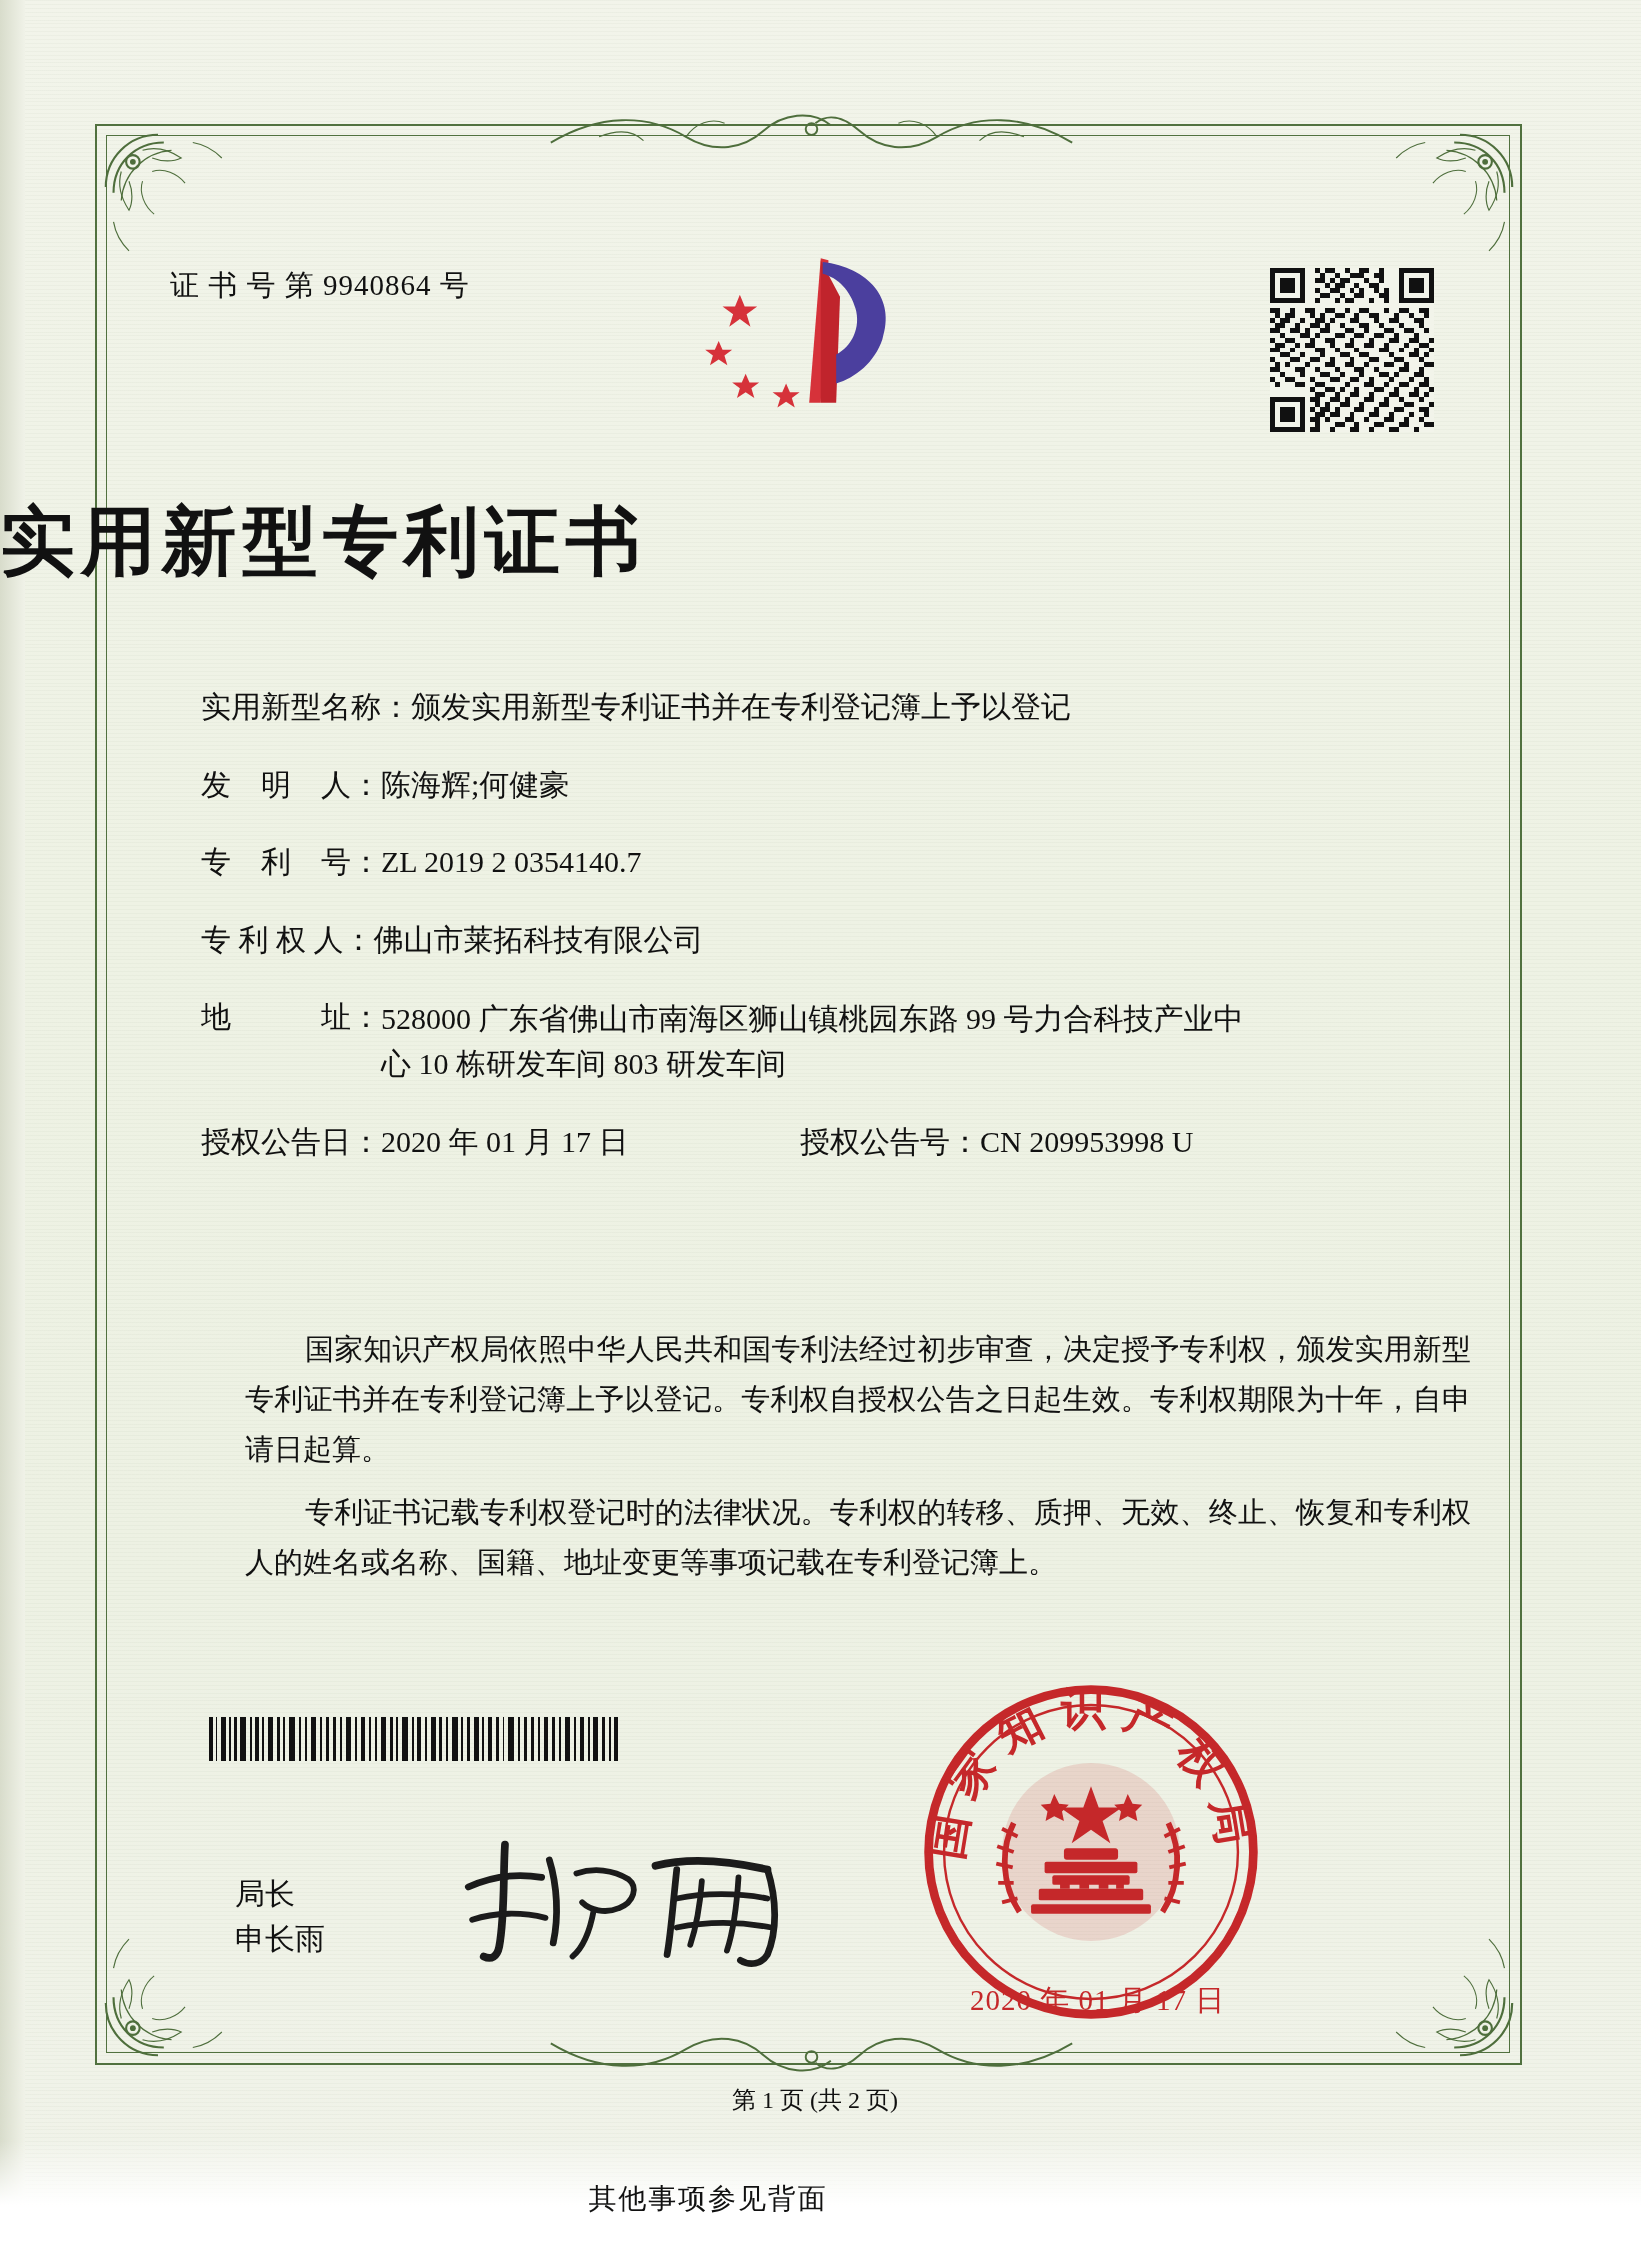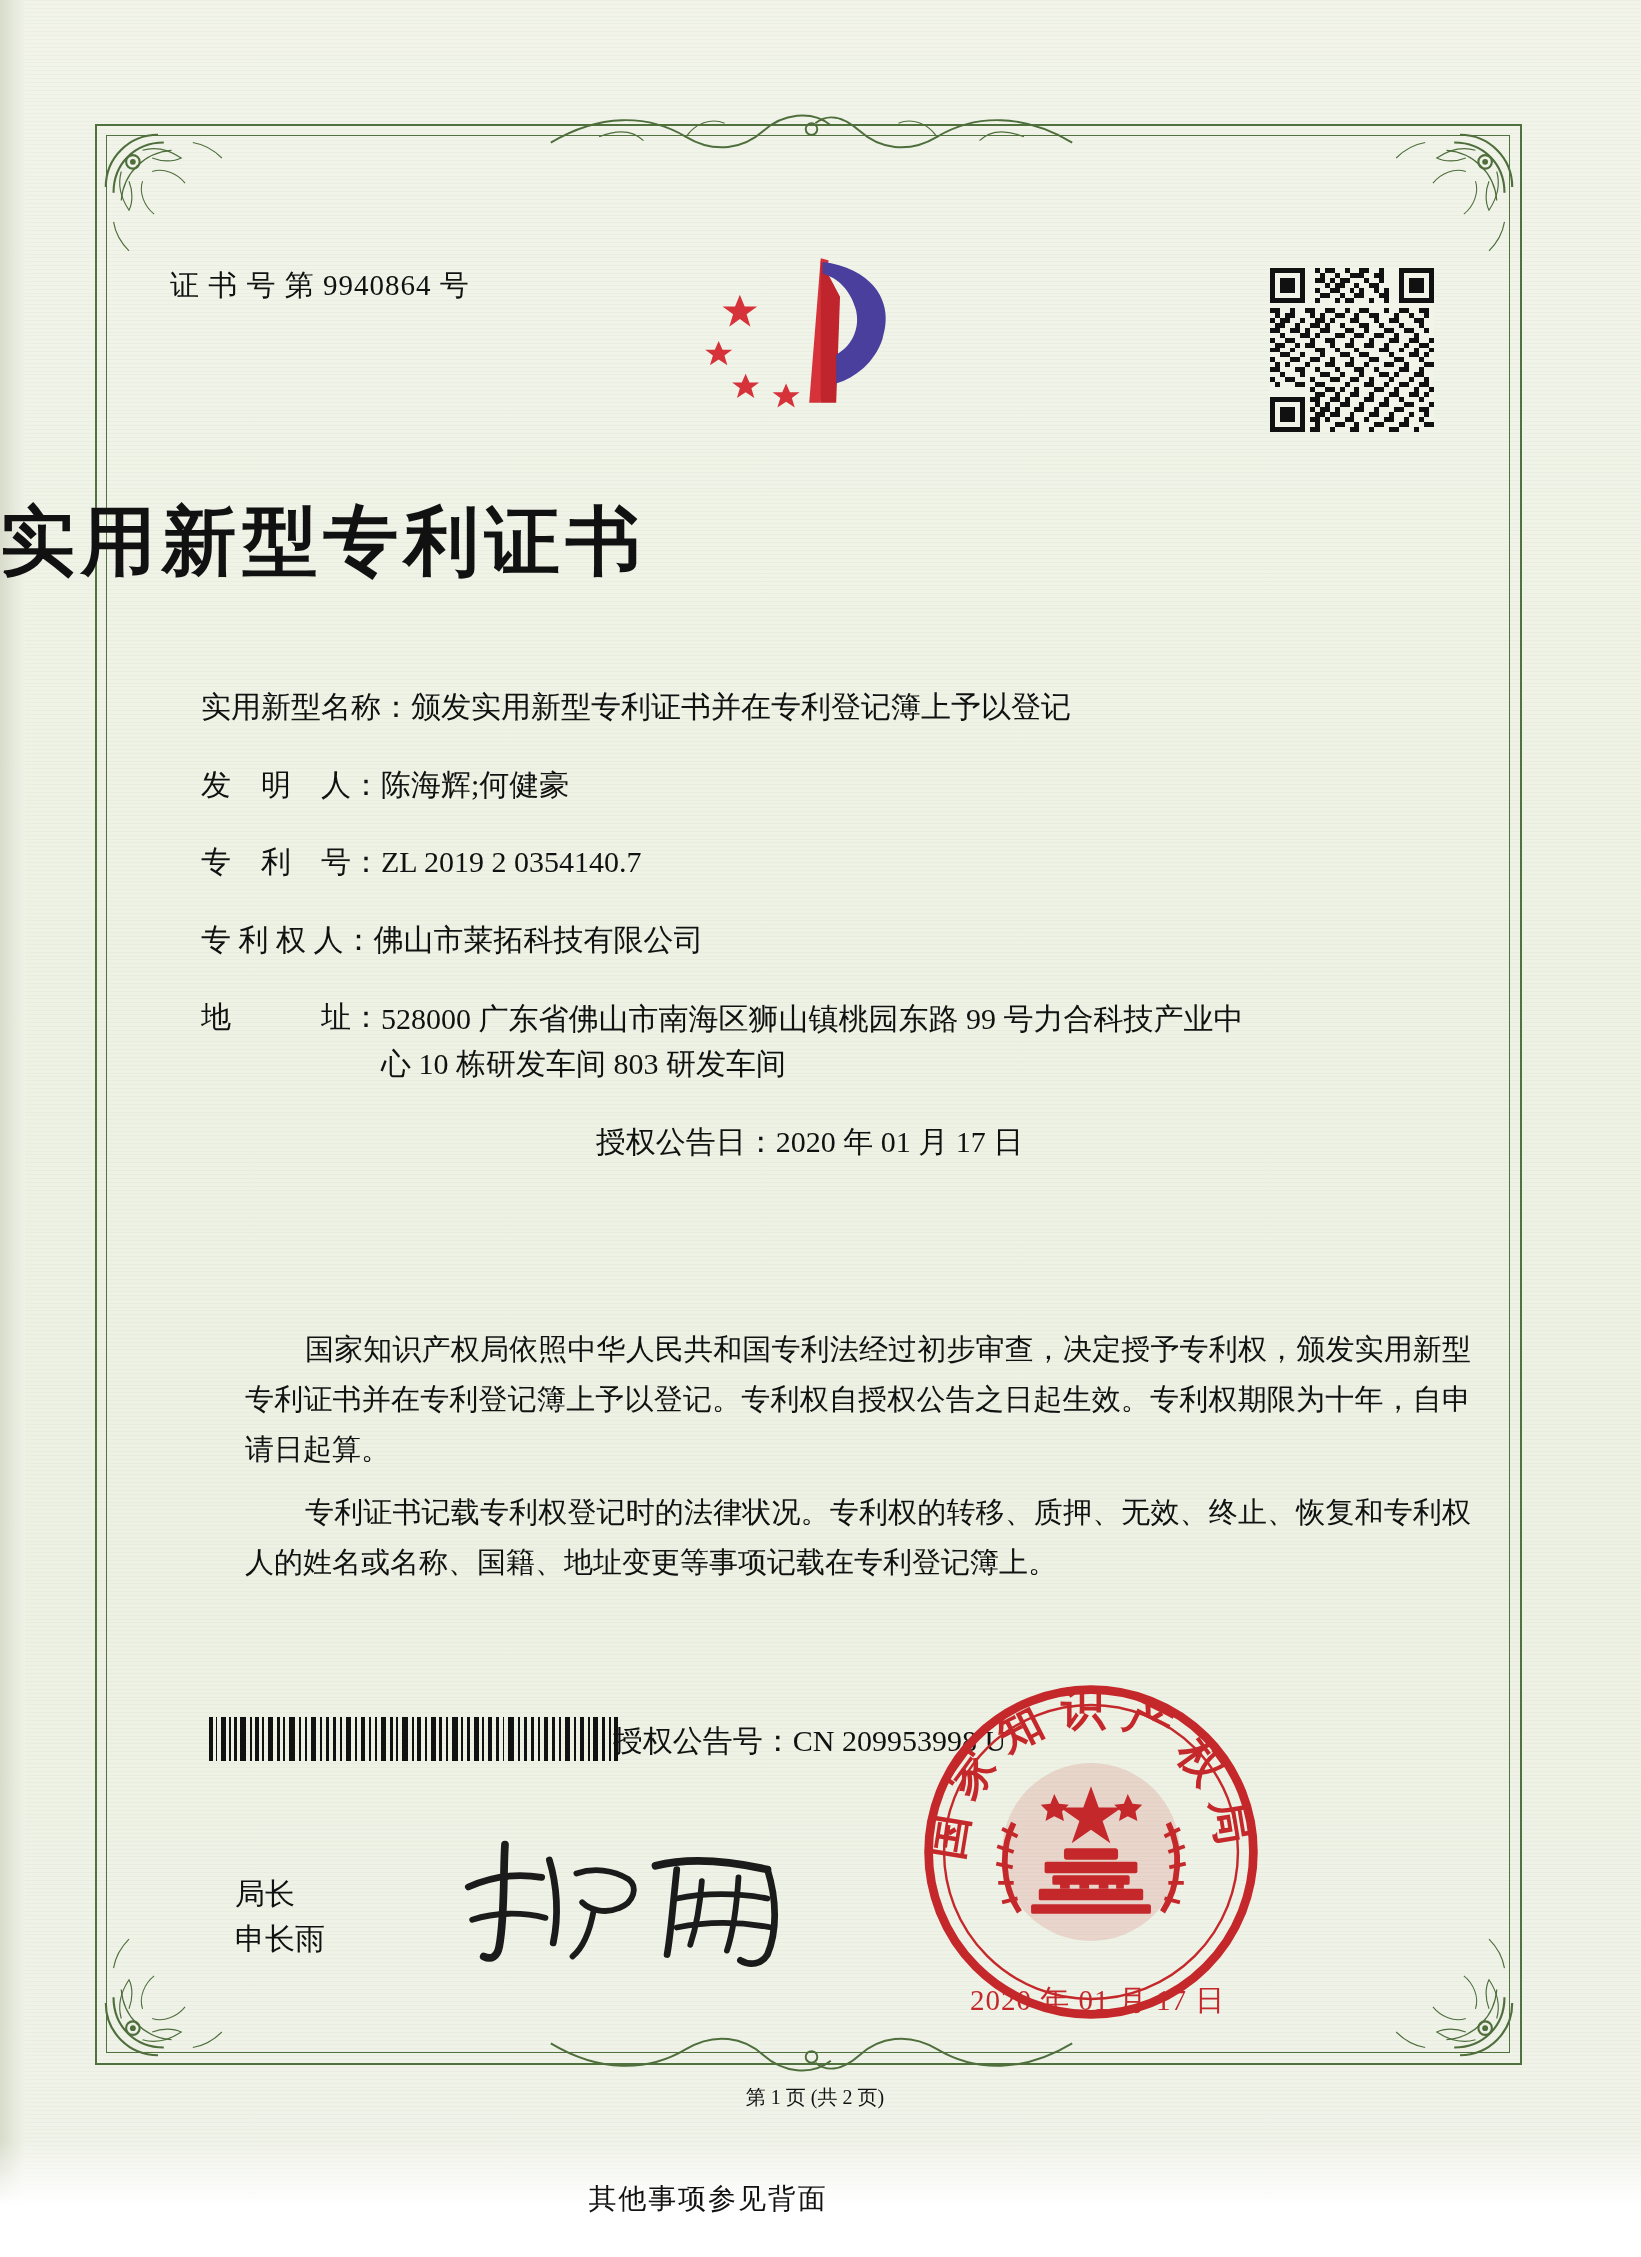--- a/index.html
+++ b/index.html
@@ -147,23 +147,22 @@
     flex: 1 1 auto;
     font-size: 30px;
     word-break: break-all;
   }
   .field-value.addr {
     line-height: 1.5;
     max-width: 869px;
   }
   .row-inline {
     display: flex;
-    align-items: center;
+    align-items: flex-start;
     margin-bottom: 29px;
-    flex-direction: column;
   }
   .inline-left { flex: 0 0 599px; display: flex; }
   .inline-right { flex: 1 1 auto; display: flex; }
 
   
   .paras {
     position: absolute;
     left: 201px; top: 1325px;
     width: 1226px;
     font-size: 29px;
@@ -217,21 +216,21 @@
     letter-spacing: 1px;
     white-space: nowrap;
   }
 
   
   .page-num {
     position: absolute;
     left: 0; top: 2084px;
     width: 1630px;
     text-align: center;
-    font-size: 20px;
+    font-size: 24px;
     color: #111;
   }
   .back-note {
     position: absolute;
     left: 0; top: 2180px;
     width: 1416px;
     text-align: center;
     font-size: 28px;
     color: #111;
     letter-spacing: 1.9px;

